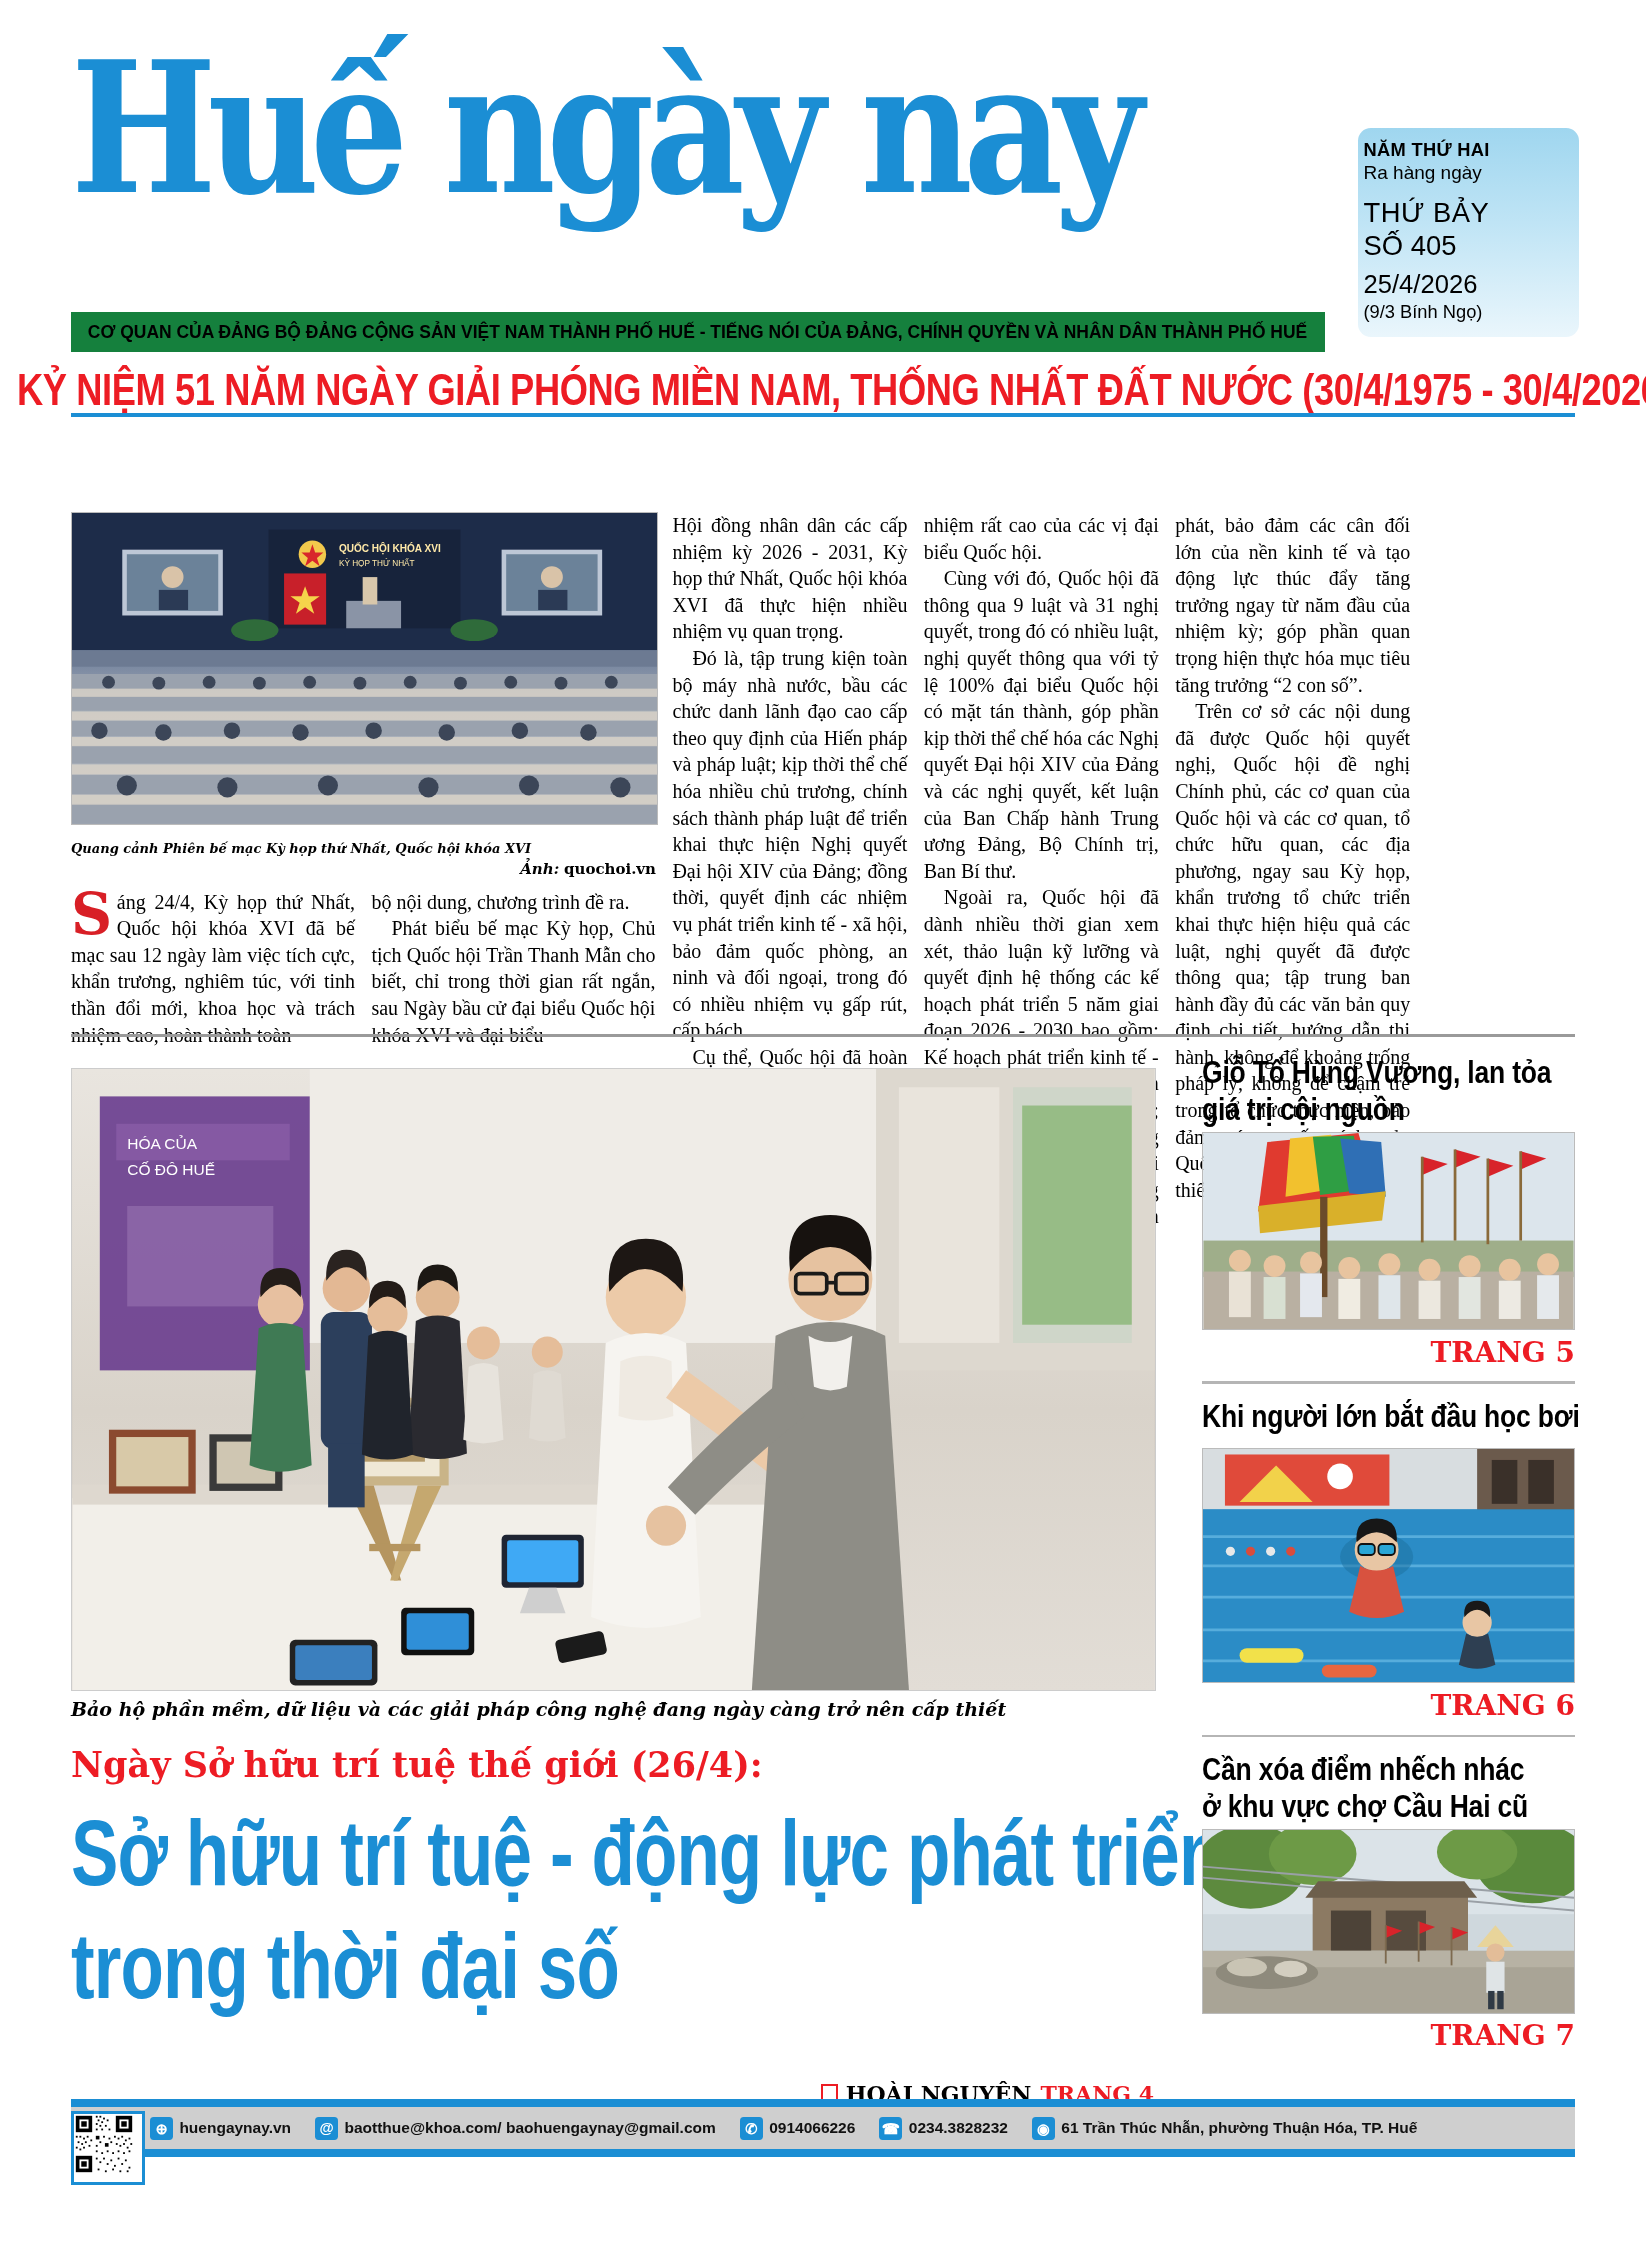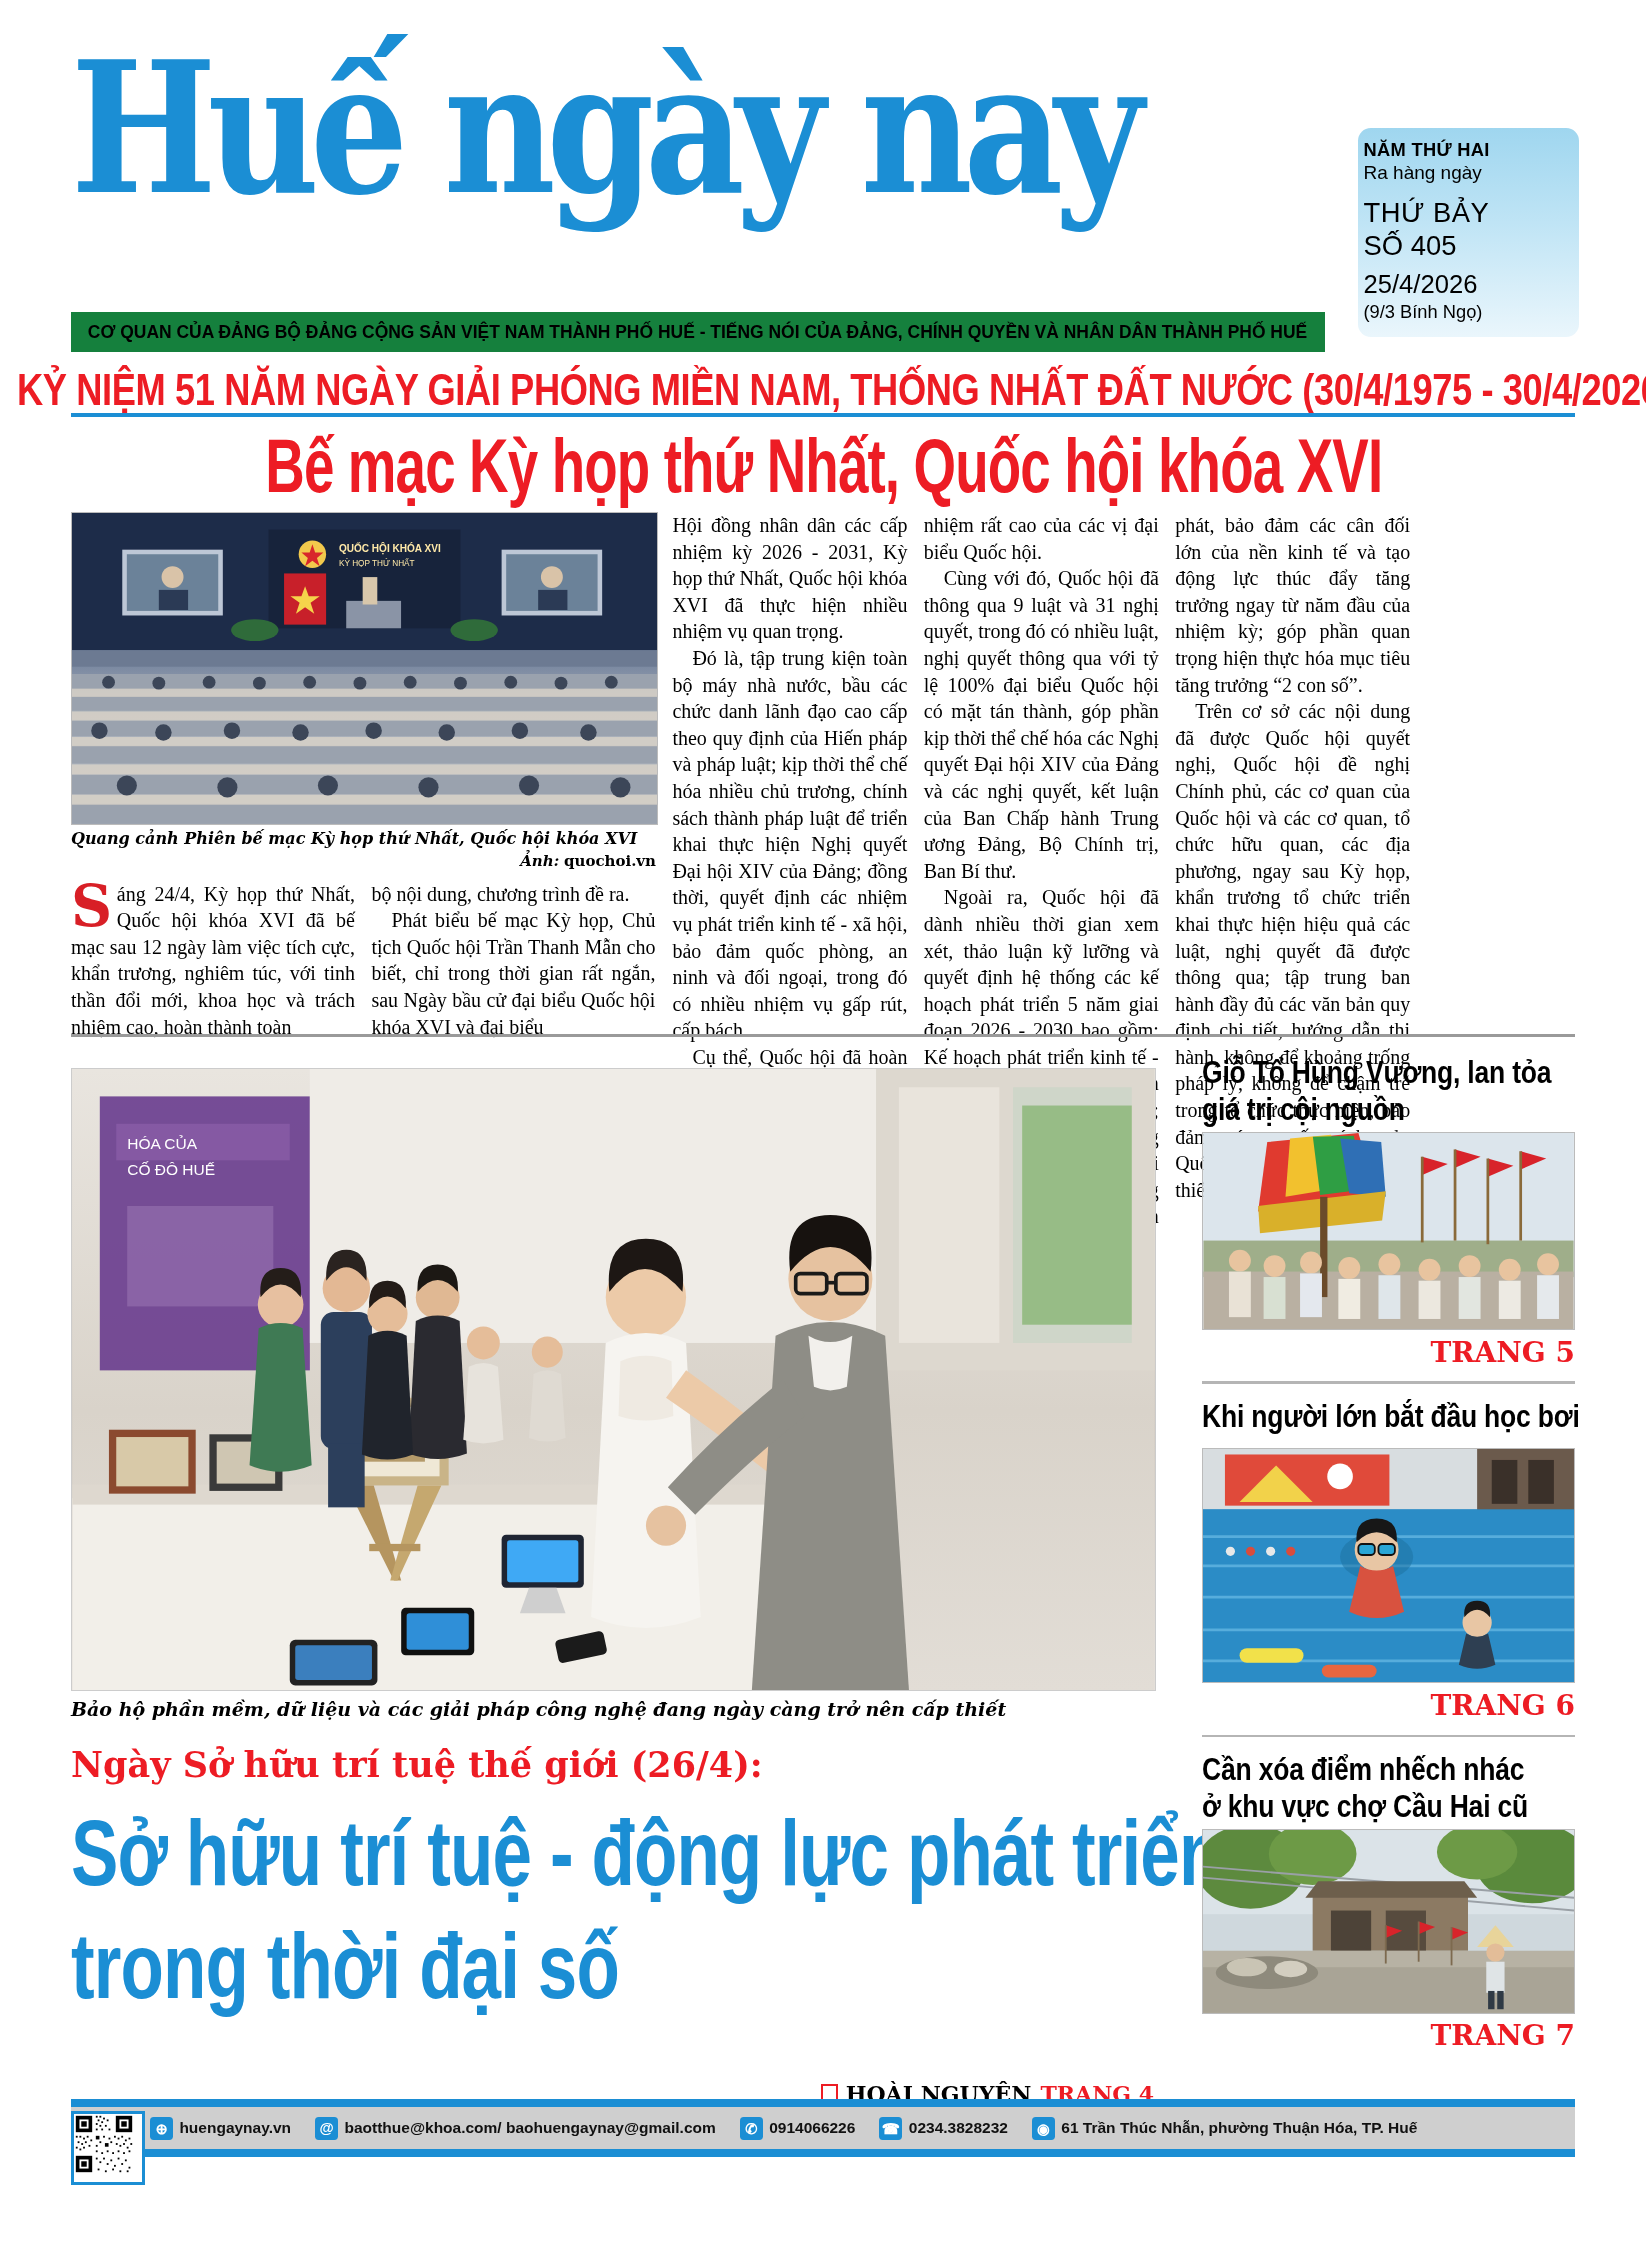--- a/index.html
+++ b/index.html
@@ -39,21 +39,21 @@
     transform:scaleY(1.32) scaleX(0.96);transform-origin:center top;white-space:nowrap;letter-spacing:-0.9px;}
 
   
   .toparticle{position:absolute;left:71px;top:512px;width:1504px;}
   .ta-grid{display:flex;gap:16.4px;}
   .ta-col{width:235px;}
   .ta-col.c1{width:585px;}
   .photo1{width:585px;height:311px;border:0.9px solid #bbb;position:relative;overflow:hidden;
     background:linear-gradient(180deg,#2b3f63 0%,#3c567f 22%,#6d7f9c 40%,#aab2bd 58%,#c7ccd4 78%,#b9bec6 100%);}
   .cap1{font-family:"DejaVu Serif","Liberation Serif",serif;font-style:italic;font-weight:bold;
-    font-size:16px;margin-top:4px;line-height:1.3;}
+    font-size:13px;margin-top:16px;line-height:1.3;}
   .credit1{font-family:"DejaVu Serif","Liberation Serif",serif;font-size:15px;
     text-align:right;margin-top:1.8px;}
   .credit1 i{font-weight:bold;}
   .credit1 b{font-weight:bold;}
   .two-sub{display:flex;gap:16.4px;margin-top:11px;}
   .sub{width:284px;}
   .body-t{font-family:Liberation Serif, serif;font-size:20px;line-height:1.33;
     text-align:justify;hyphens:none;}
   .body-t p{margin:0;text-indent:20px;}
   .dropcap::first-letter{float:left;font-size:57px;line-height:0.82;font-weight:bold;
@@ -122,23 +122,20 @@
   <div class="tagband">
     <span>CƠ QUAN CỦA ĐẢNG BỘ ĐẢNG CỘNG SẢN VIỆT NAM THÀNH PHỐ HUẾ - TIẾNG NÓI CỦA ĐẢNG, CHÍNH QUYỀN VÀ NHÂN DÂN THÀNH PHỐ HUẾ</span>
   </div>
 
   <div class="anniv">
     <span>KỶ NIỆM 51 NĂM NGÀY GIẢI PHÓNG MIỀN NAM, THỐNG NHẤT ĐẤT NƯỚC (30/4/1975 - 30/4/2026)</span>
   </div>
 
   <div class="rule-blue" style="top:413px"></div>
 
-  <div class="mainhead">
-    <span>Bế mạc Kỳ họp thứ Nhất, Quốc hội khóa XVI</span>
-  </div>
 
   <div class="toparticle">
     <div class="ta-grid">
 
       <div class="ta-col c1">
         <div class="photo1">
           <svg width="585" height="311" viewBox="0 0 640 340" style="display:block">
             <defs>
               <linearGradient id="hallbg" x1="0" y1="0" x2="0" y2="1">
                 <stop offset="0%" stop-color="#22304d"></stop>

